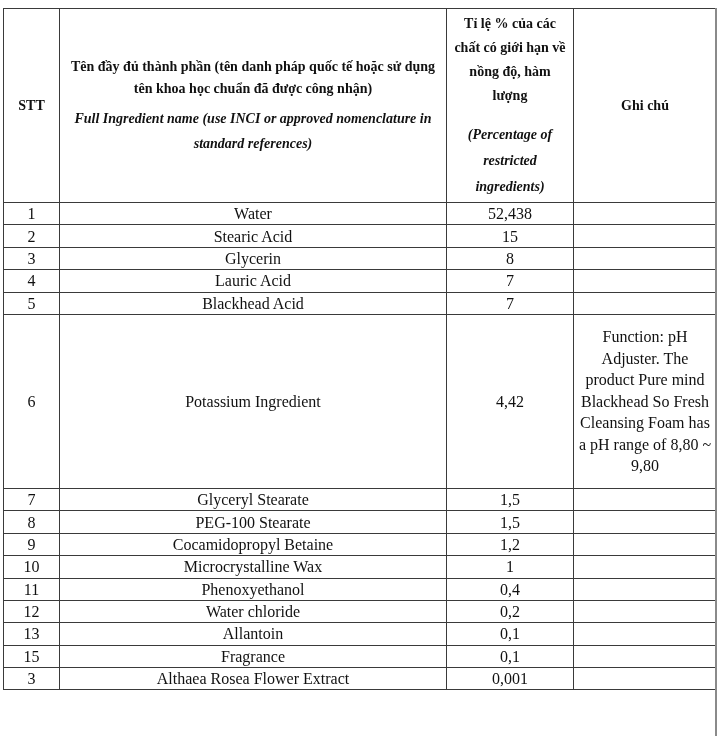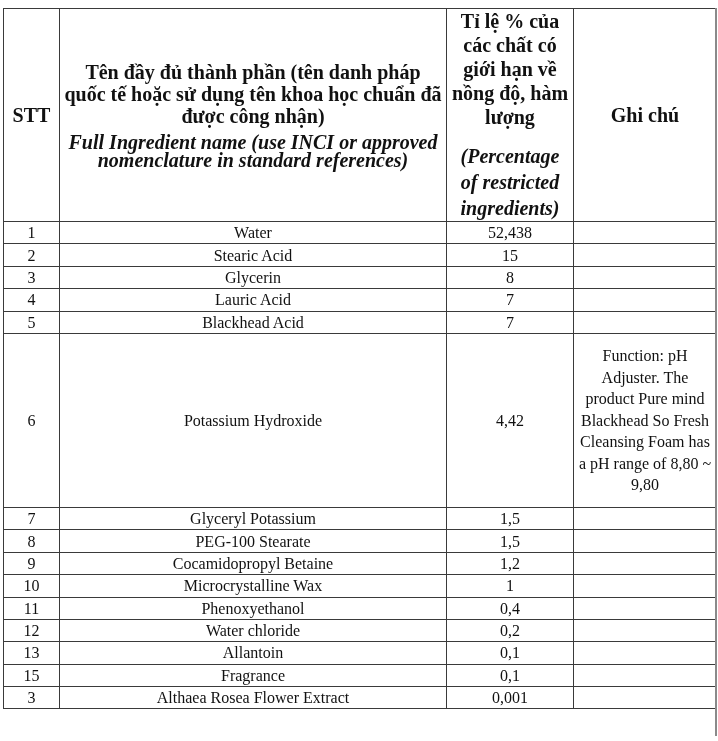--- a/index.html
+++ b/index.html
@@ -17,28 +17,28 @@
     table.ingredients col.c-pct { width: 127px; }
     table.ingredients col.c-note { width: 143px; }
     table.ingredients th, table.ingredients td {
       border: 1.3px solid #3a3a3a;
       padding: 0 4px;
       text-align: center;
       vertical-align: middle;
     }
     table.ingredients th {
       font-weight: bold;
-      font-size: 20px;
+      font-size: 14px;
       line-height: 22px;
       height: 193px;
     }
     th .it { font-style: italic; display: block; margin-top: 6px; }
     th.pct-h .vi { line-height: 24px; display: block; }
     th.pct-h .it { line-height: 26px; margin-top: 14px; }
-    th.name-h .it { line-height: 18px; margin-top: 6px; }
+    th.name-h .it { line-height: 25px; margin-top: 6px; }
     td { font-size: 16px; line-height: 21px; height: 21.4px; }
     td.stt { text-align: center; }
     tr.tall td { height: 173px; }
     td.note { line-height: 21.5px; padding: 0 4px; margin-left: 28px; }
     .outer-right-shadow { position:absolute; left:715px; top:8px; width:2px; height:728px; background:#8a8a8a; }
   </style>
 </head>
 <body>
 
 <table class="ingredients">
@@ -88,27 +88,27 @@
         <td class="note"></td>
       </tr>
       <tr>
         <td class="stt">5</td>
         <td class="name">Blackhead Acid</td>
         <td class="pct">7</td>
         <td class="note"></td>
       </tr>
       <tr class="tall">
         <td class="stt">6</td>
-        <td class="name">Potassium Hydroxide</td>
+        <td class="name">Potassium Ingredient</td>
         <td class="pct">4,42</td>
         <td class="note">Function: pH Adjuster. The product Pure mind Blackhead So Fresh Cleansing Foam has a pH range of 8,80 ~ 9,80</td>
       </tr>
       <tr>
         <td class="stt">7</td>
-        <td class="name">Glyceryl Potassium</td>
+        <td class="name">Glyceryl Stearate</td>
         <td class="pct">1,5</td>
         <td class="note"></td>
       </tr>
       <tr>
         <td class="stt">8</td>
         <td class="name">PEG-100 Stearate</td>
         <td class="pct">1,5</td>
         <td class="note"></td>
       </tr>
       <tr>

